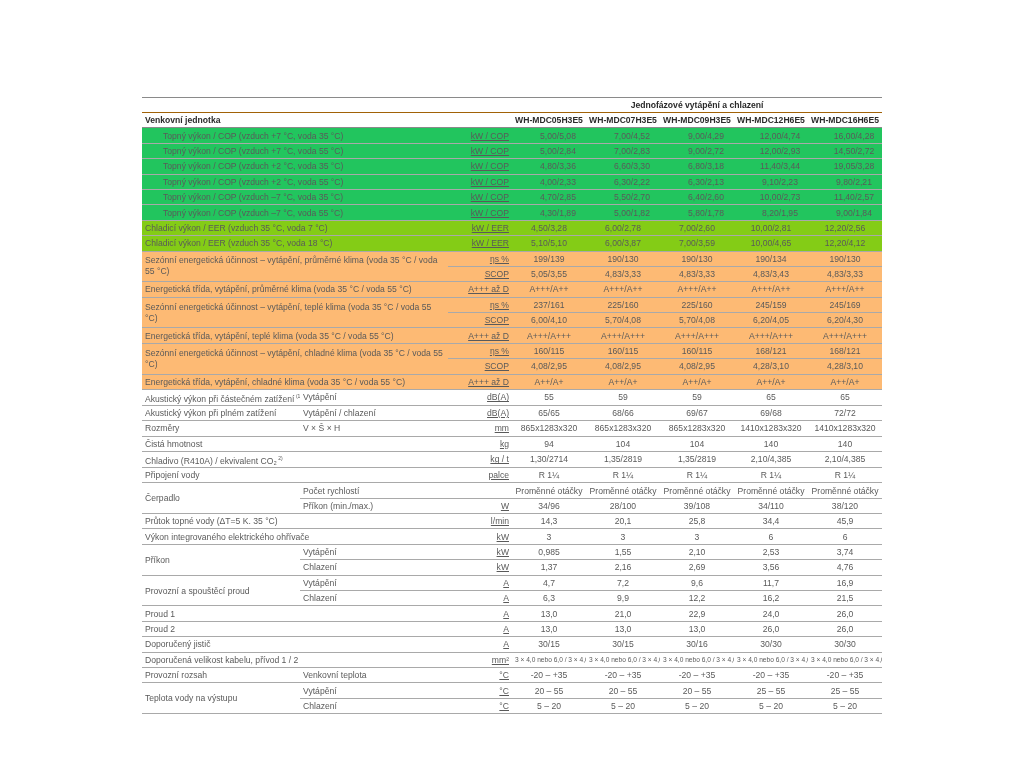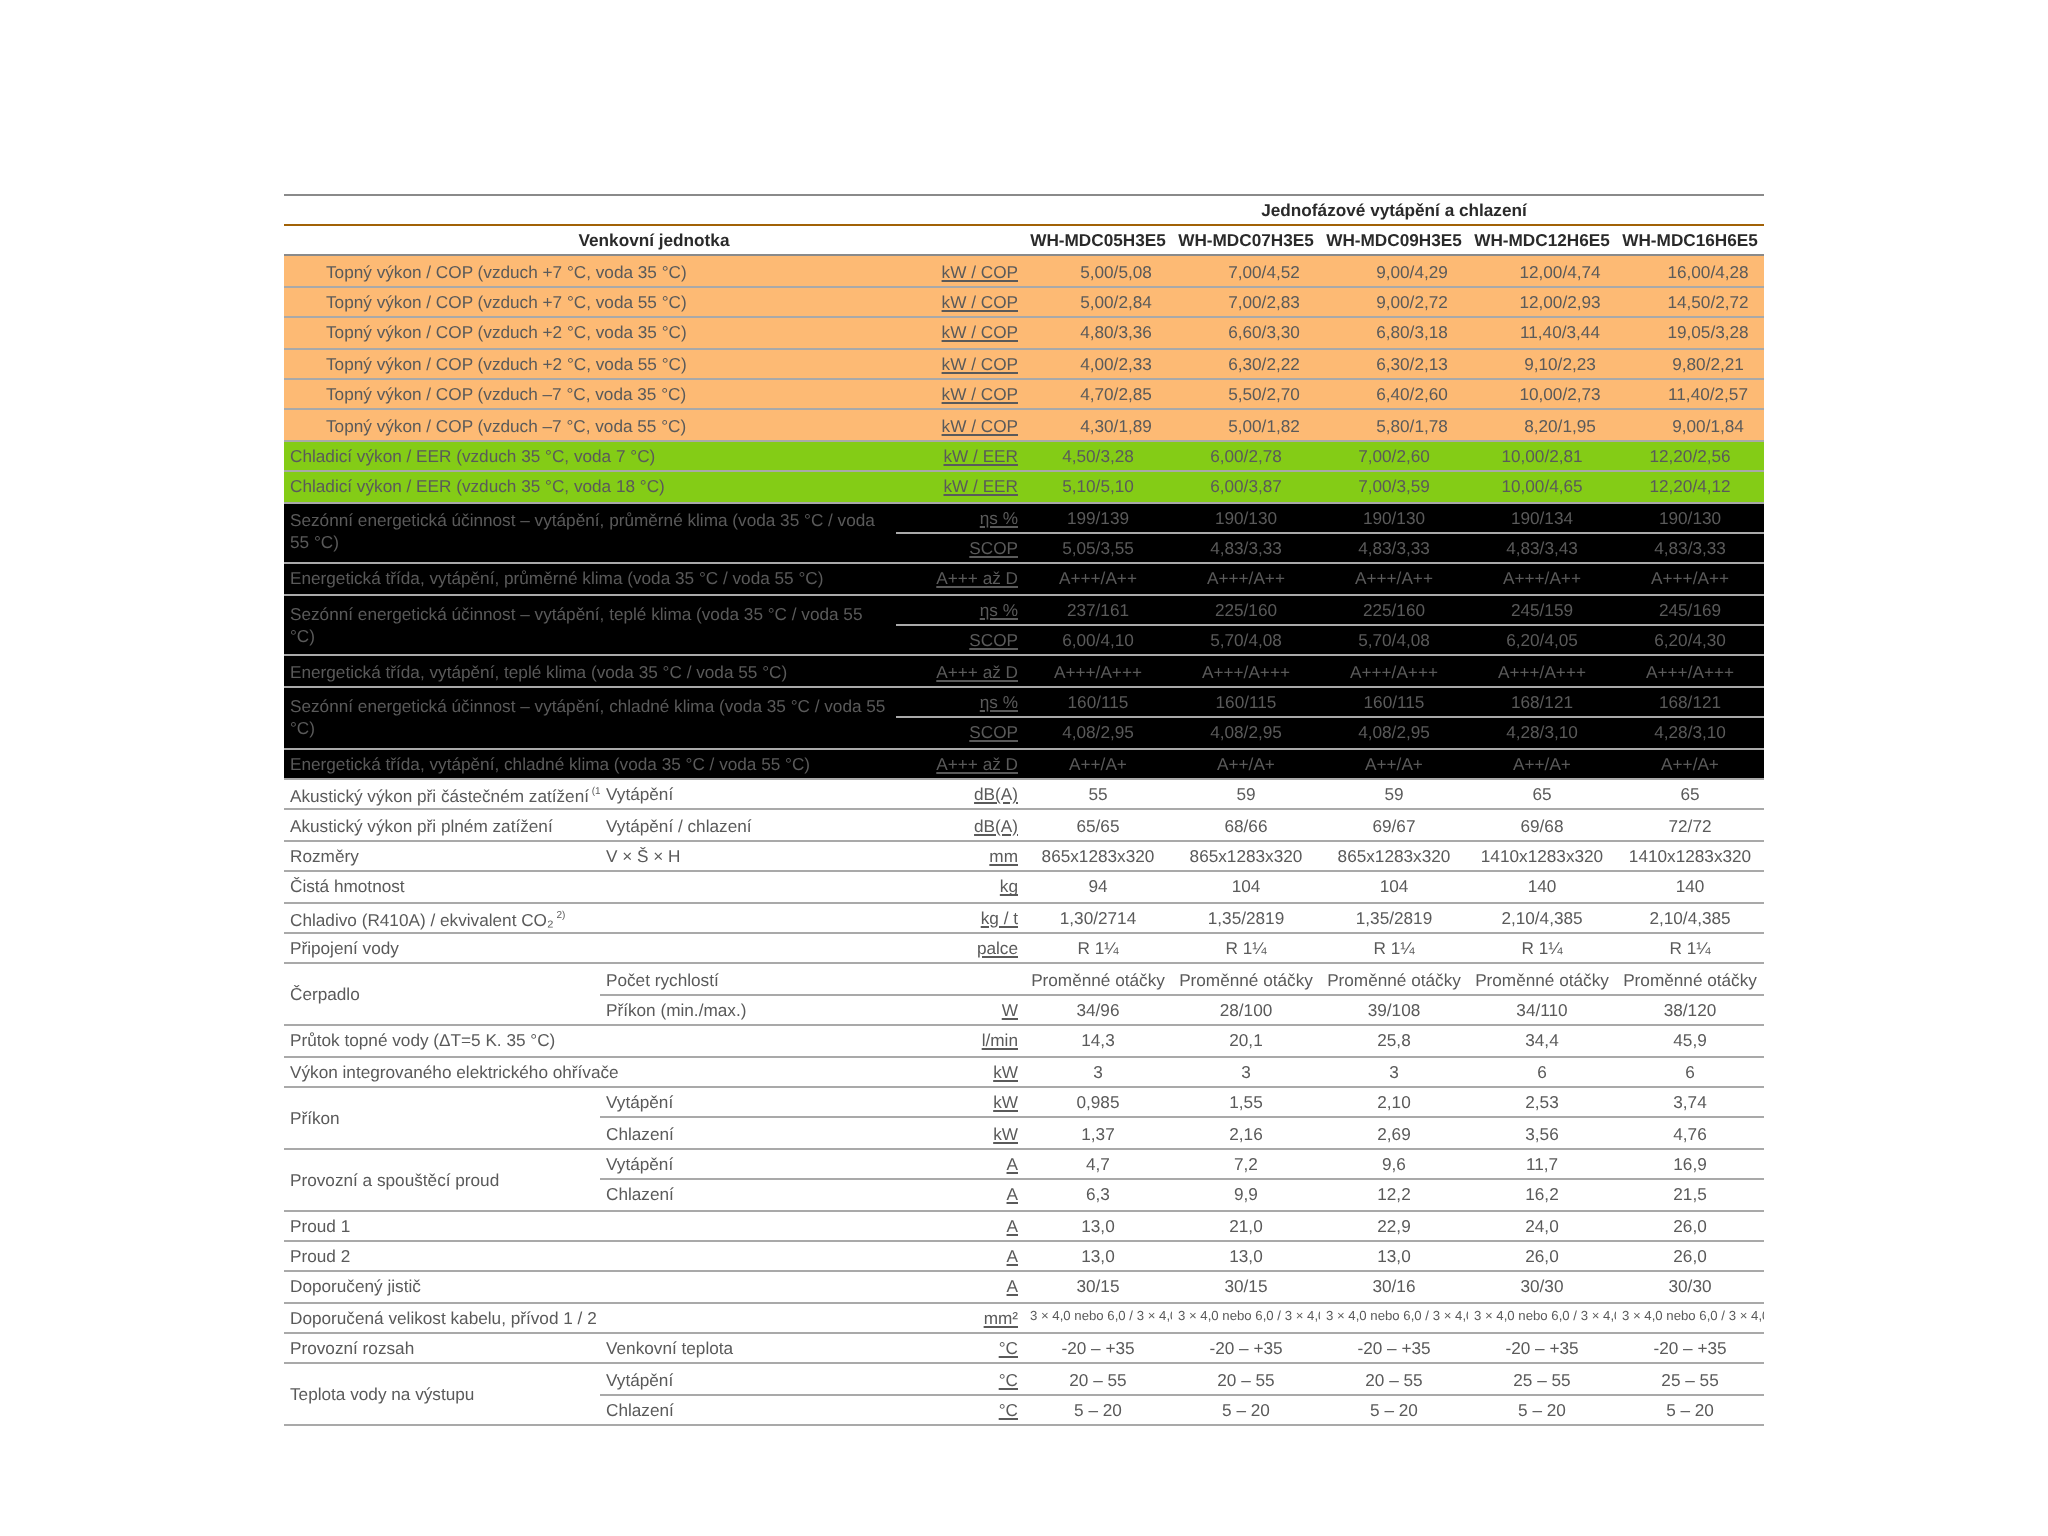--- a/index.html
+++ b/index.html
@@ -6,26 +6,26 @@
   body { width:1024px; height:768px; position:relative; overflow:hidden;
          font-family:"Liberation Sans", "DejaVu Sans", sans-serif; color:#5a5a5a; }
   .sheet { position:absolute; left:142px; top:97px; width:740px; }
   .topline { height:0; border-top:1px solid #8a8a8a; }
   table { border-collapse:collapse; width:740px; table-layout:fixed; font-size:8.6px; }
   td, th { padding:0 3px; height:14.4px; line-height:12px; border-bottom:1px solid #a9a9a9;
            white-space:nowrap; overflow:hidden; }
   th { font-weight:bold; color:#2a2a2a; }
   .group-hdr th { height:14px; border-bottom:1px solid #a16207; }
   .model-hdr th { border-bottom:1px solid #8a8a8a; }
-  .model-hdr th.lbl { text-align:center;margin-top:12px; }
+  .model-hdr th.lbl { text-align:left;margin-top:12px; }
   .c { text-align:center; }
   .u { text-align:right;text-decoration:underline; }
-  .heat td { background:#fdba74;padding-left:21px; }
+  .heat td { background:#22c55e;padding-left:21px; }
   .cool td { background:#84cc16; }
-  .eff td { background:#000000; }
+  .eff td { background:#fdba74; }
   .wrap { white-space:normal; line-height:11px; }
   sup { font-size:5px; }
   .small { font-size:6.6px; }
 </style>
 </head>
 <body>
 
 <div class="sheet">
   <div class="topline"></div>
   <table>

